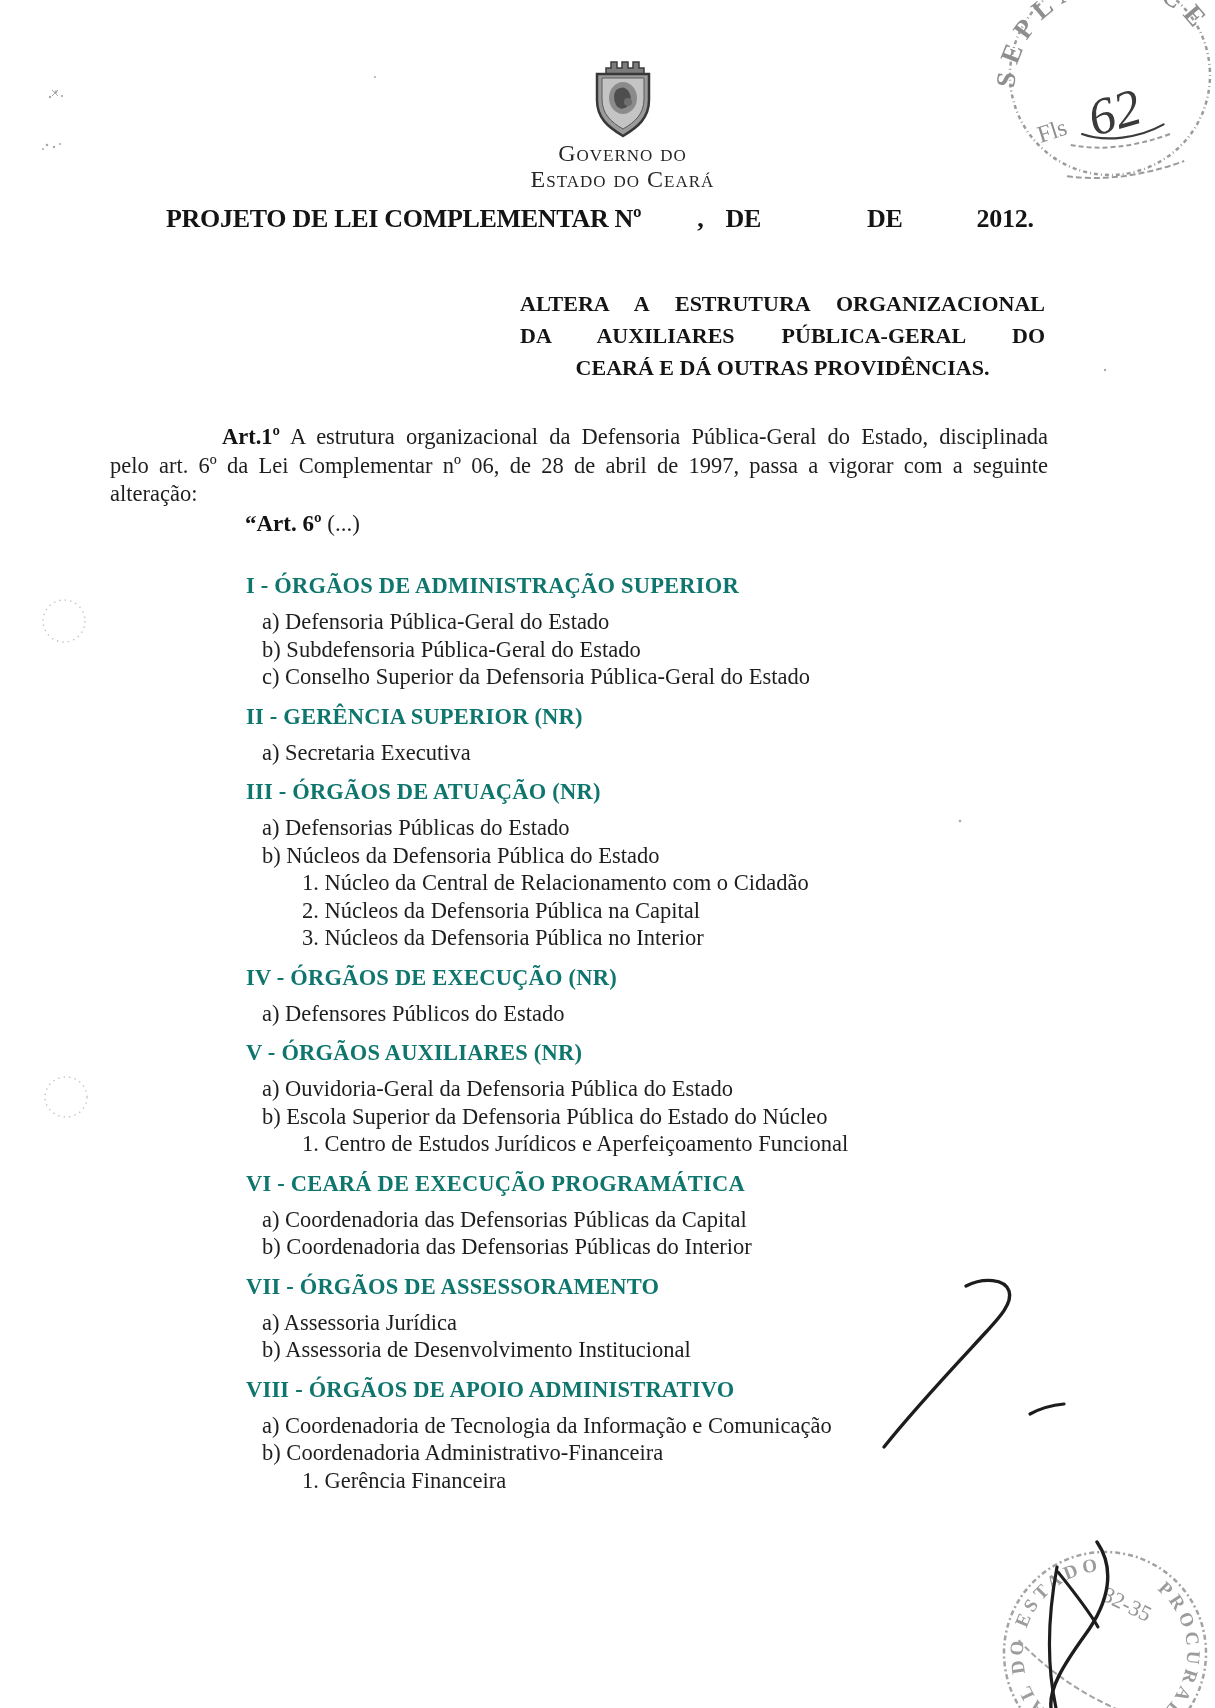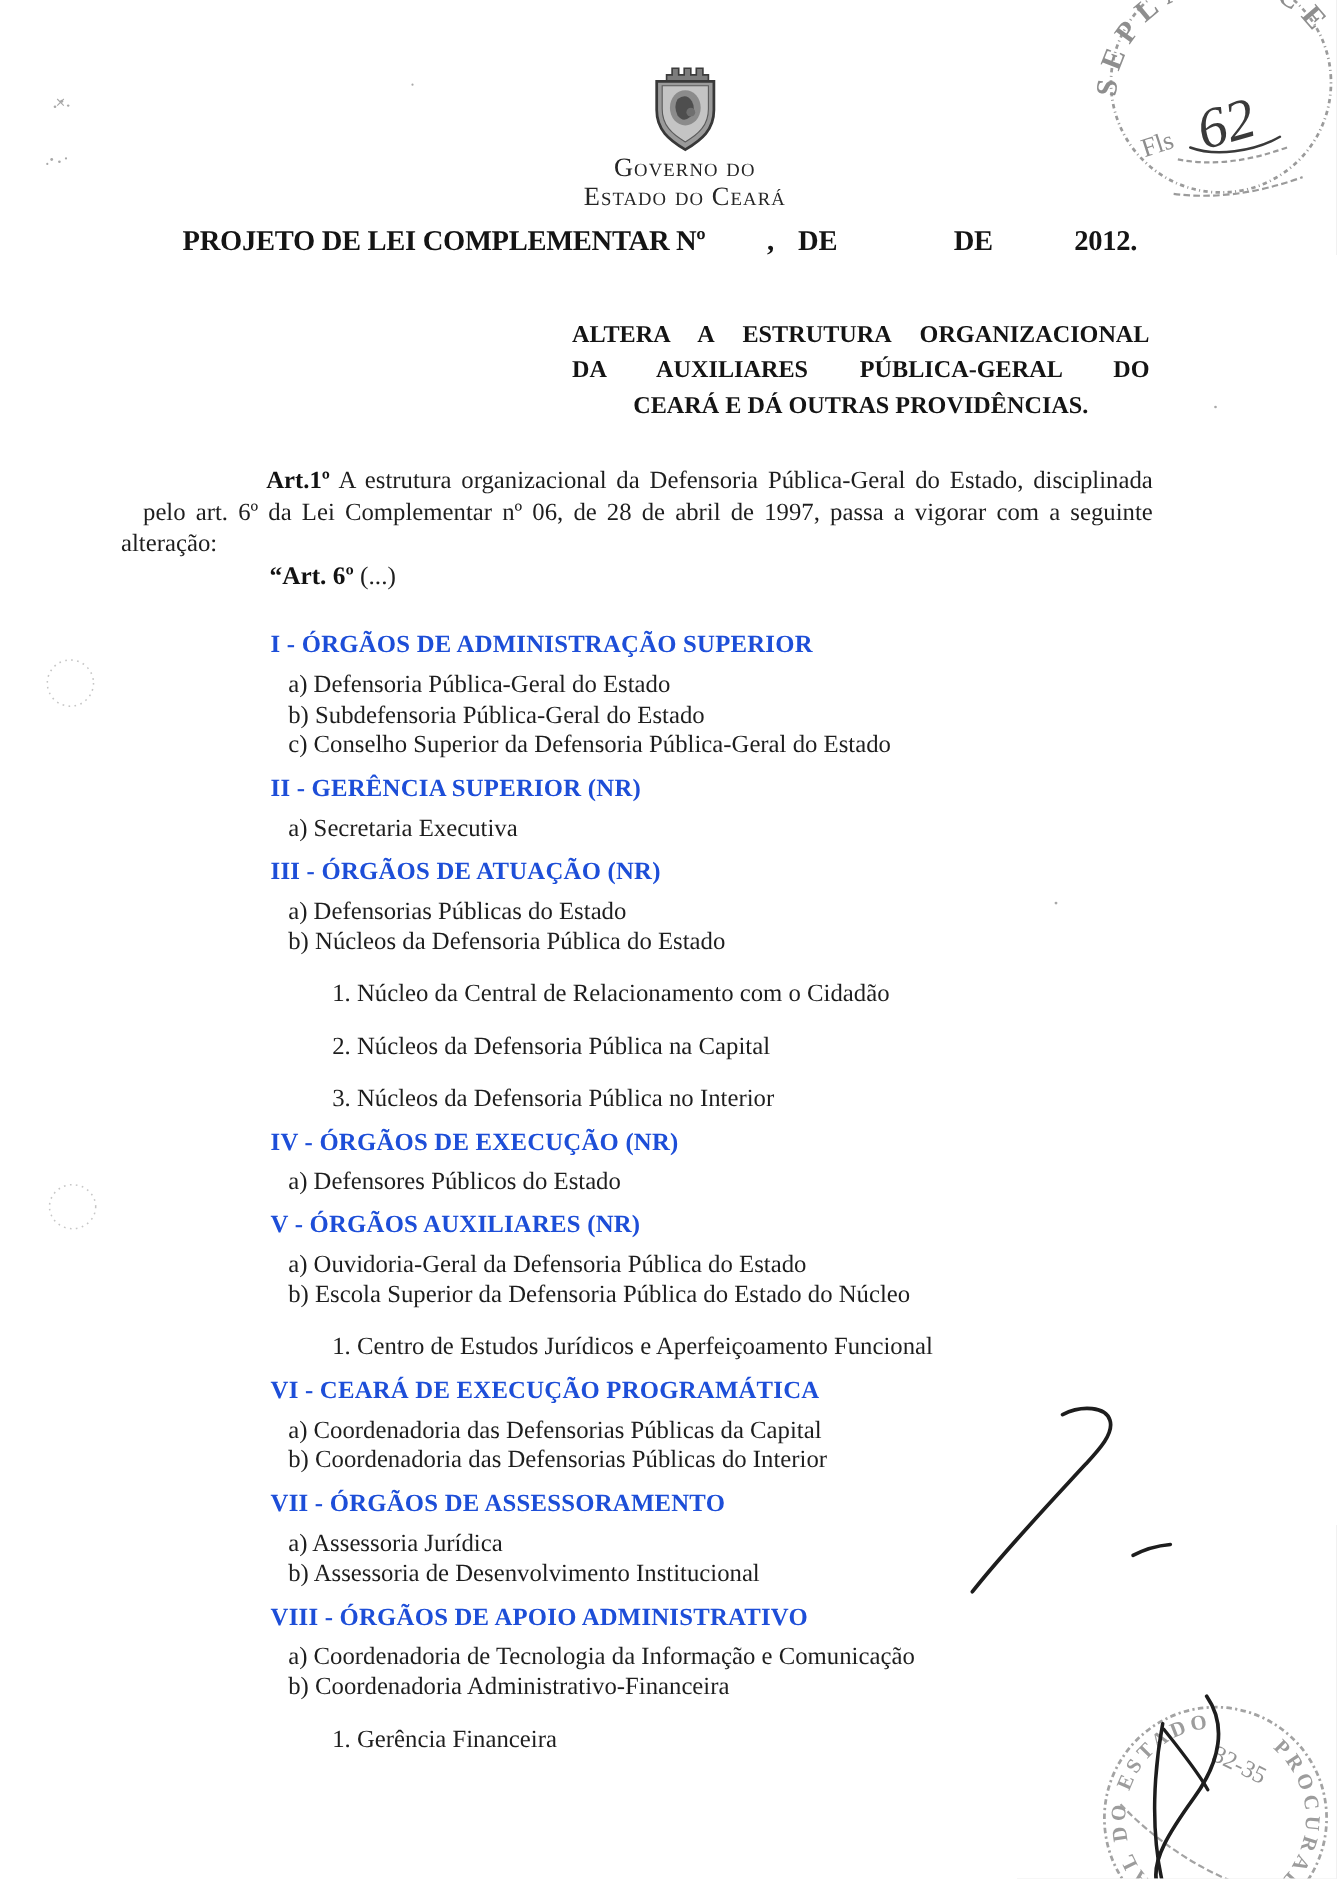--- a/index.html
+++ b/index.html
@@ -29,41 +29,41 @@
     position:absolute;left:520px;top:288px;width:525px;
     font-size:22px;font-weight:bold;line-height:32px;color:#141414;
   }
   #ementa .jline{text-align:justify;text-align-last:justify;}
   #ementa .lline{text-align:center;}
   
   #article1{
     position:absolute;left:110px;top:423px;width:938px;
     font-size:22.5px;line-height:28.5px;
   }
-  #article1 .jline{text-align:justify;text-align-last:justify;margin-left:20px;}
+  #article1 .jline{text-align:justify;text-align-last:justify;}
   #article1 .first{padding-left:0;}
   #article1 .indent{display:inline-block;width:112px;}
   #article1 b{color:#121212;}
   
   #quote-line{
     position:absolute;left:245px;top:510px;
     font-size:23px;line-height:28px;
   }
   #quote-line .q-label{font-weight:bold;color:#121212;}
   
   #sections{
     position:absolute;left:240px;top:560px;width:710px;
     font-size:22.5px;
   }
   .sec-heading{
     font-weight:bold;font-size:22.5px;line-height:28px;
-    margin:12px 0 8px 6px;color:#1d4ed8;letter-spacing:0.2px;
+    margin:12px 0 8px 6px;color:#0f766e;letter-spacing:0.2px;
   }
   .sec-item{line-height:27.5px;padding-left:22px;}
-  .sec-item.lvl2{padding-left:62px;margin-top:20px;}
+  .sec-item.lvl2{padding-left:62px;}
   
   .overlay{position:absolute;left:0;top:0;pointer-events:none;}
   
 </style>
 </head>
 <body>
 
 <div id="page">
 
   <div id="emblem">

